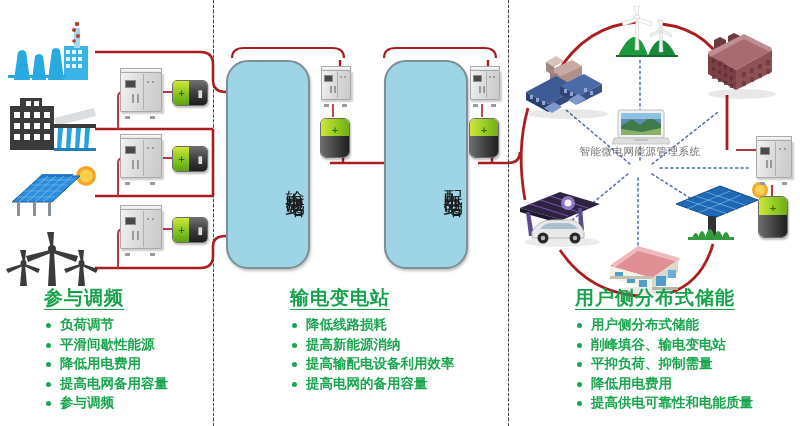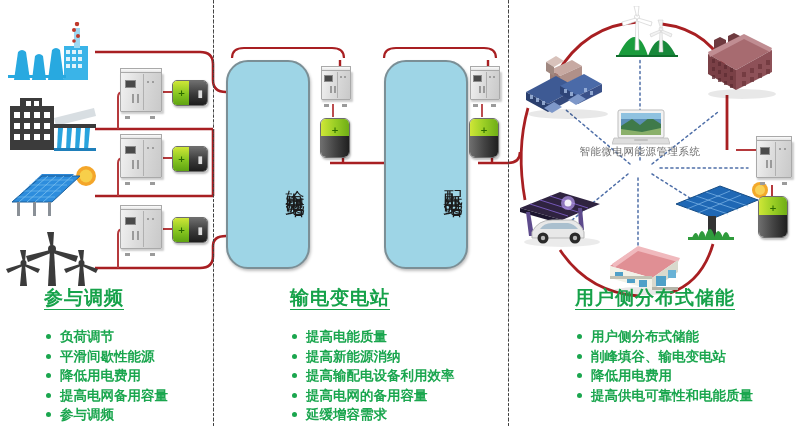--- a/index.html
+++ b/index.html
@@ -11,21 +11,21 @@
   .divider{position:absolute;top:0;width:0;height:426px;
     border-left:1.4px dashed #3b3b3b;}
   .divider:after{content:"";position:absolute;left:-1.4px;top:0;width:0;height:426px;
     border-left:1.4px dotted #555;opacity:.55;}
 
   
   .sect{position:absolute;}
   .sect h3{margin:0;font-size:19px;line-height:22px;color:#16a24a;font-weight:bold;
     letter-spacing:1px;border-bottom:1.6px solid #16a24a;display:inline-block;
     padding-bottom:1px;font-family:"DejaVu Sans","Liberation Sans",sans-serif;}
-  .sect ul{list-style:none;margin:17px 0 0 0;padding:0;}
+  .sect ul{list-style:none;margin:6px 0 0 0;padding:0;font-family:Liberation Mono, monospace;}
   .sect li{font-size:13.5px;line-height:19.5px;color:#1aa64e;font-weight:bold;
     position:relative;padding-left:16px;white-space:nowrap;}
   .sect li:before{content:"";position:absolute;left:2px;top:7px;width:5px;height:5px;
     border-radius:50%;background:#1aa64e;}
 
   
   .subst{position:absolute;background:#9ed5e6;border:2.2px solid #7b8f96;
     border-radius:22px;box-shadow:1px 2px 3px rgba(0,0,0,.25);}
   .subst span{position:absolute;left:0;right:0;top:48px;text-align:center;
     font-size:19px;line-height:25px;color:#1b1b1b;letter-spacing:2px;
@@ -585,31 +585,31 @@
       <li>平滑间歇性能源</li>
       <li>降低用电费用</li>
       <li>提高电网备用容量</li>
       <li>参与调频</li>
     </ul>
   </div>
 
   <div class="sect" style="left:290px;top:286px;">
     <h3>输电变电站</h3>
     <ul>
-      <li>提高电能质量</li>
+      <li>降低线路损耗</li>
       <li>提高新能源消纳</li>
       <li>提高输配电设备利用效率</li>
       <li>提高电网的备用容量</li>
-      <li>延缓增容需求</li>
     </ul>
   </div>
 
   <div class="sect" style="left:575px;top:286px;">
     <h3>用户侧分布式储能</h3>
     <ul>
       <li>用户侧分布式储能</li>
       <li>削峰填谷、输电变电站</li>
+      <li>平抑负荷、抑制需量</li>
       <li>降低用电费用</li>
       <li>提高供电可靠性和电能质量</li>
     </ul>
   </div>
 
 </div>
 
 </body></html>

